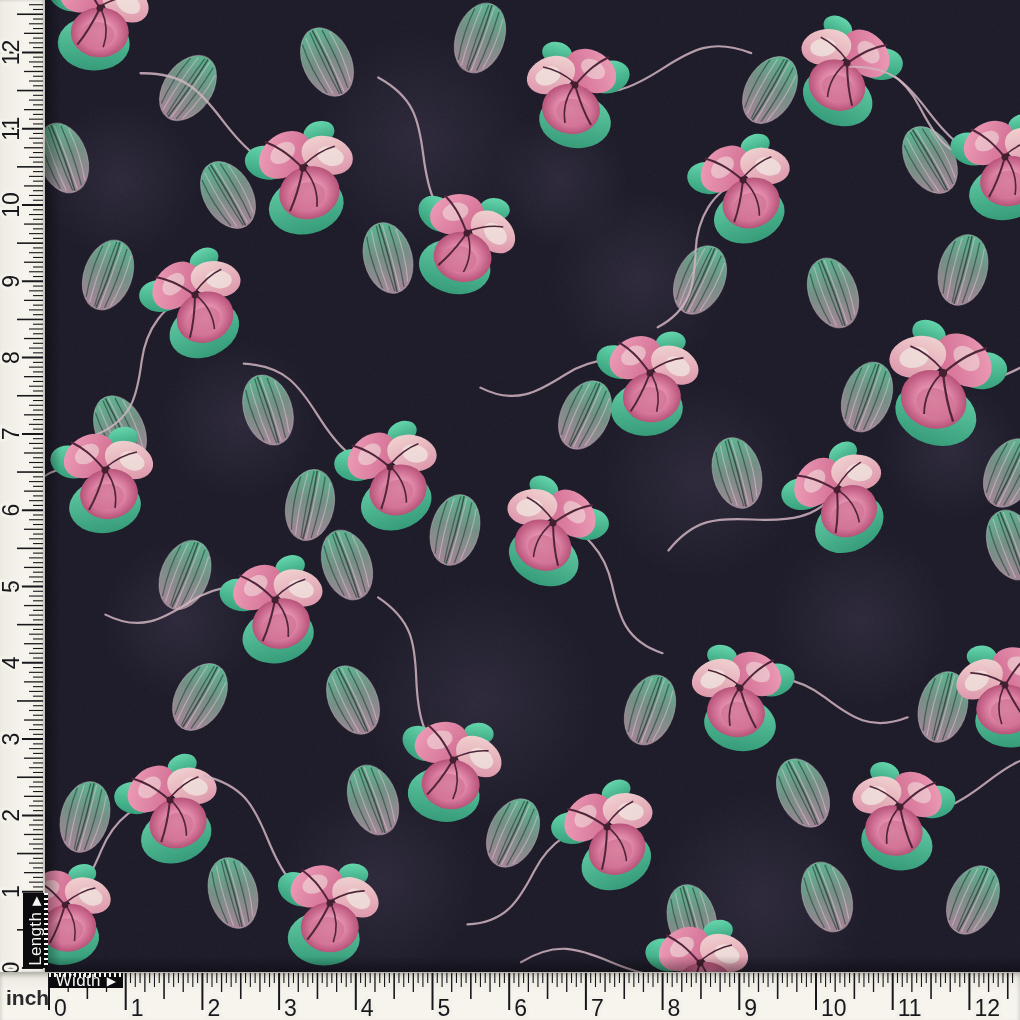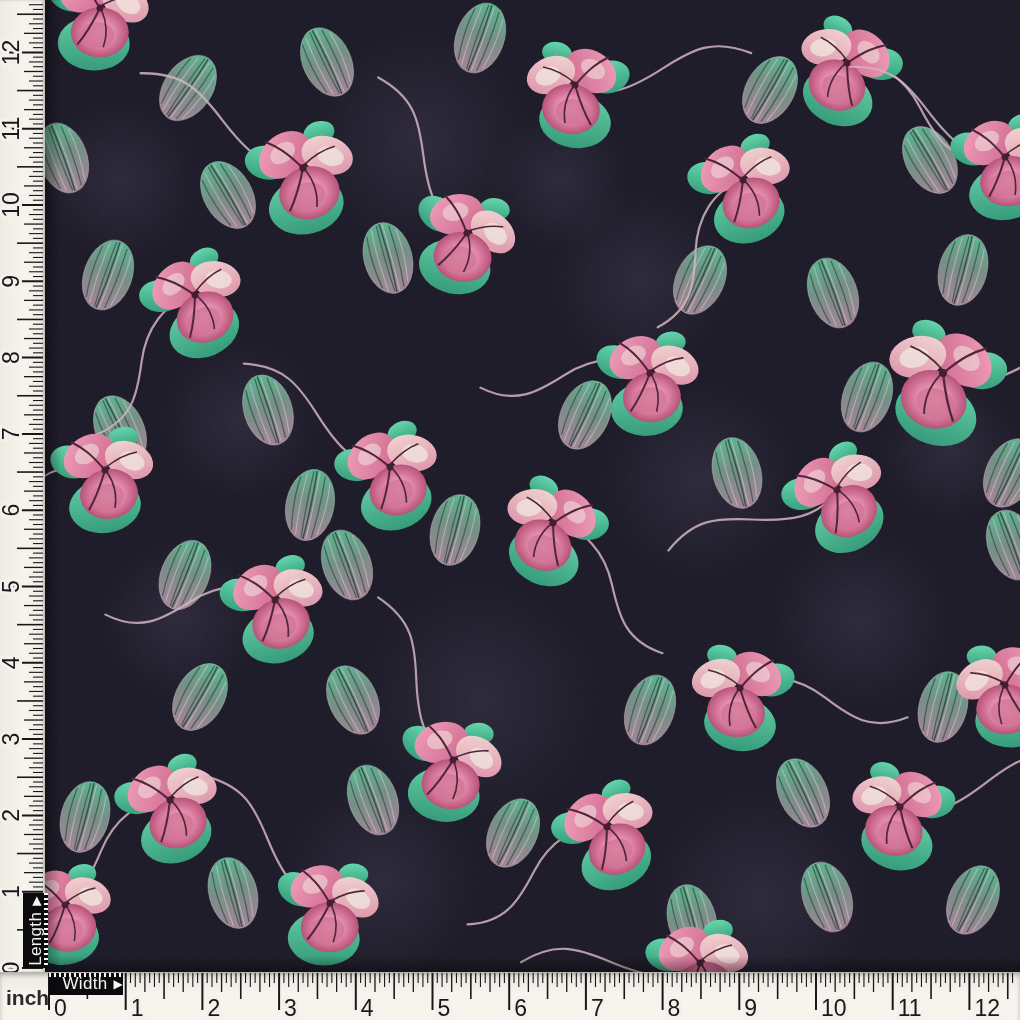--- a/index.html
+++ b/index.html
@@ -19,21 +19,21 @@
   .rnum{font-family:"Liberation Sans",sans-serif;font-size:23px;fill:#17171c;
         paint-order:stroke;stroke:#f3f1ea;stroke-width:6px;}
   .label-box{position:absolute;background:#0b0b0d;color:#f5f5f3;
      display:flex;align-items:center;justify-content:center;
      font-size:17px;letter-spacing:.3px;}
   .label-box .arr{font-size:12px;margin-left:6px;}
   #length-box{left:23px;top:893px;width:25px;height:75px;}
   #length-box .inner{transform:rotate(-90deg);white-space:nowrap;display:flex;align-items:center;}
   #length-box::after{content:"";position:absolute;right:0;top:0;width:4px;height:100%;
      background:repeating-linear-gradient(to bottom,#f5f5f3 0 2px,transparent 2px 5px);}
-  #width-box{left:49px;top:973px;width:74px;height:22px;justify-content:flex-end;}
+  #width-box{left:49px;top:973px;width:74px;height:15px;}
   #width-box::before{content:"";position:absolute;left:0;top:0;width:100%;height:4px;
      background:repeating-linear-gradient(to right,#f5f5f3 0 2px,transparent 2px 5px);}
   #unit-label{position:absolute;left:6px;top:986px;font-size:21px;color:#2b2b2e;font-weight:bold;}
 </style>
 </head>
 <body>
 
 <div id="stage">
 
   <svg id="fabric-svg" width="1020" height="1020" viewBox="0 0 1020 1020">

